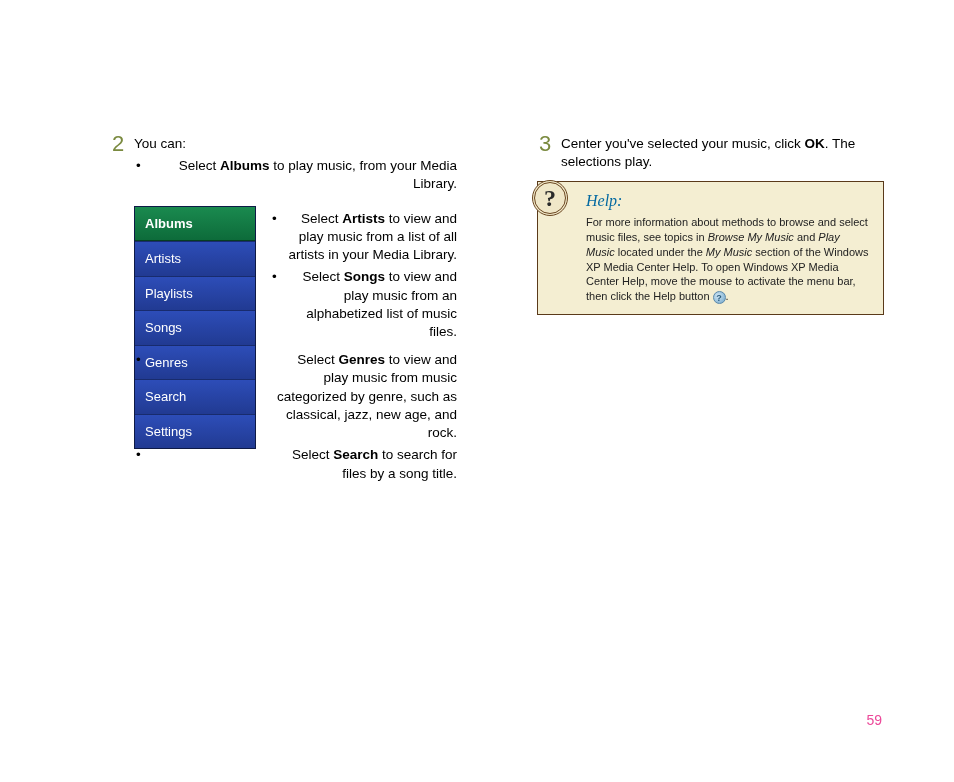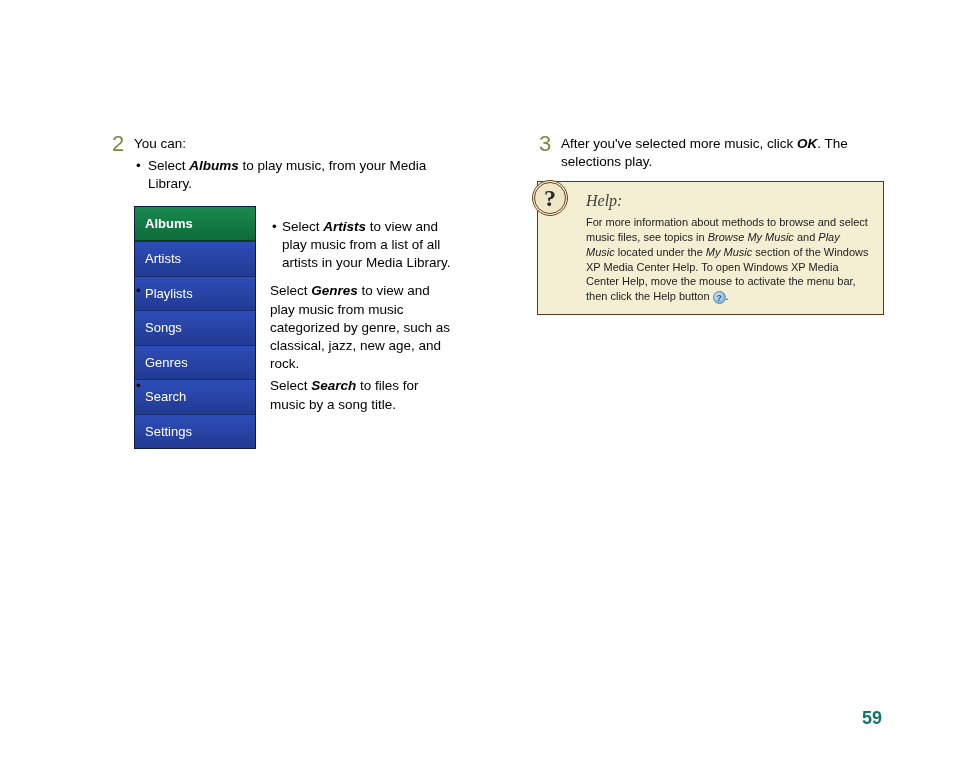--- a/index.html
+++ b/index.html
@@ -32,20 +32,21 @@
   }
   .step-block {
     position: relative;
     padding-left: 24px;
     margin-bottom: 10px;
   }
   .bullet {
     position: relative;
     padding-left: 14px;
     margin: 4px 0 4px 0;
+    text-align: right;
   }
   .bullet::before {
     content: "•";
     position: absolute;
     left: 2px;
     top: 0;
   }
   .menu {
     width: 122px;
     background: #243f9e;
@@ -62,37 +63,37 @@
     background: linear-gradient(#2d4db8, #213a92);
   }
   .menu-item:first-child { border-top: none; }
   .menu-item.selected {
     background: linear-gradient(#1a8a4f, #0d6b3a);
     font-weight: bold;
     border-bottom: 1px solid #073d22;
   }
   .wrap-area {
     overflow: hidden;
-    margin-top: 20px;
+    margin-top: 12px;
   }
   .helpbox {
     border: 1px solid #5a3a1a;
     background: #f4eed2;
     padding: 8px 12px 10px 48px;
     position: relative;
     margin-top: 8px;
     font-size: 11px;
     line-height: 1.35;
     color: #222;
   }
   .helpbox .title {
     font-family: Georgia, serif;
     font-style: italic;
     font-size: 16px;
-    color: #404040;
+    color: #0369a1;
     margin-bottom: 3px;
   }
   .help-icon {
     position: absolute;
     left: -6px;
     top: -2px;
     width: 36px;
     height: 36px;
     border-radius: 50%;
     background: #f0e7c8;
@@ -116,26 +117,25 @@
     font-size: 9px;
     text-align: center;
     line-height: 12px;
     color: #2a5a7a;
     font-weight: bold;
   }
   .page-num {
     position: absolute;
     right: 72px;
     bottom: 52px;
-    color: #0f766e;
-    font-size: 18px;
+    color: #ec4899;
+    font-size: 14px;
     font-family: "Trebuchet MS", sans-serif;
-    font-weight: bold;
-  }
-  b { font-weight: bold; font-style: italic; }
+  }
+  b { font-weight: bold; }
   i { }
 </style>
 </head>
 <body>
 
 <div class="page">
 
   <div class="col">
 
     <div class="step-block">
@@ -154,40 +154,43 @@
         <div class="menu-item">Songs</div>
         <div class="menu-item">Genres</div>
         <div class="menu-item">Search</div>
         <div class="menu-item">Settings</div>
       </div>
 
       <div class="wrap-area">
         <div class="bullet" style="padding-left:12px">
           <span>Select </span><b>Artists</b><span> to view and play music from a list of all artists in your Media Library.</span>
         </div>
+        <div class="bullet" style="padding-left:12px">
+          <span>Select </span><b>Songs</b><span> to view and play music from an alphabetized list of music files.</span>
+        </div>
       </div>
 
       <div class="bullet" style="margin-top:6px">
         <span>Select </span><b>Genres</b><span> to view and play music from music categorized by genre, such as classical, jazz, new age, and rock.</span>
       </div>
 
       <div class="bullet">
-        <span>Select </span><b>Search</b><span> to files for music by a song title.</span>
+        <span>Select </span><b>Search</b><span> to search for files by a song title.</span>
       </div>
 
 
     </div>
 
   </div>
 
   <div class="col">
 
     <div class="step-block">
       <span class="step-num">3</span>
-      <span>After you've selected more music, click </span><b>OK</b><span>. The selections play.</span>
+      <span>Center you've selected your music, click </span><b>OK</b><span>. The selections play.</span>
     </div>
 
     <div class="helpbox">
       <div class="help-icon">
         <span>?</span>
       </div>
       <div class="title">Help:</div>
       <div>
         <span>For more information about methods to browse and select music files, see topics in </span><i>Browse My Music</i><span> and </span><i>Play Music</i><span> located under the </span><i>My Music</i><span> section of the Windows XP Media Center Help. To open Windows XP Media Center Help, move the mouse to activate the menu bar, then click the Help button </span><span class="small-circle">?</span><span>.</span>
       </div>

